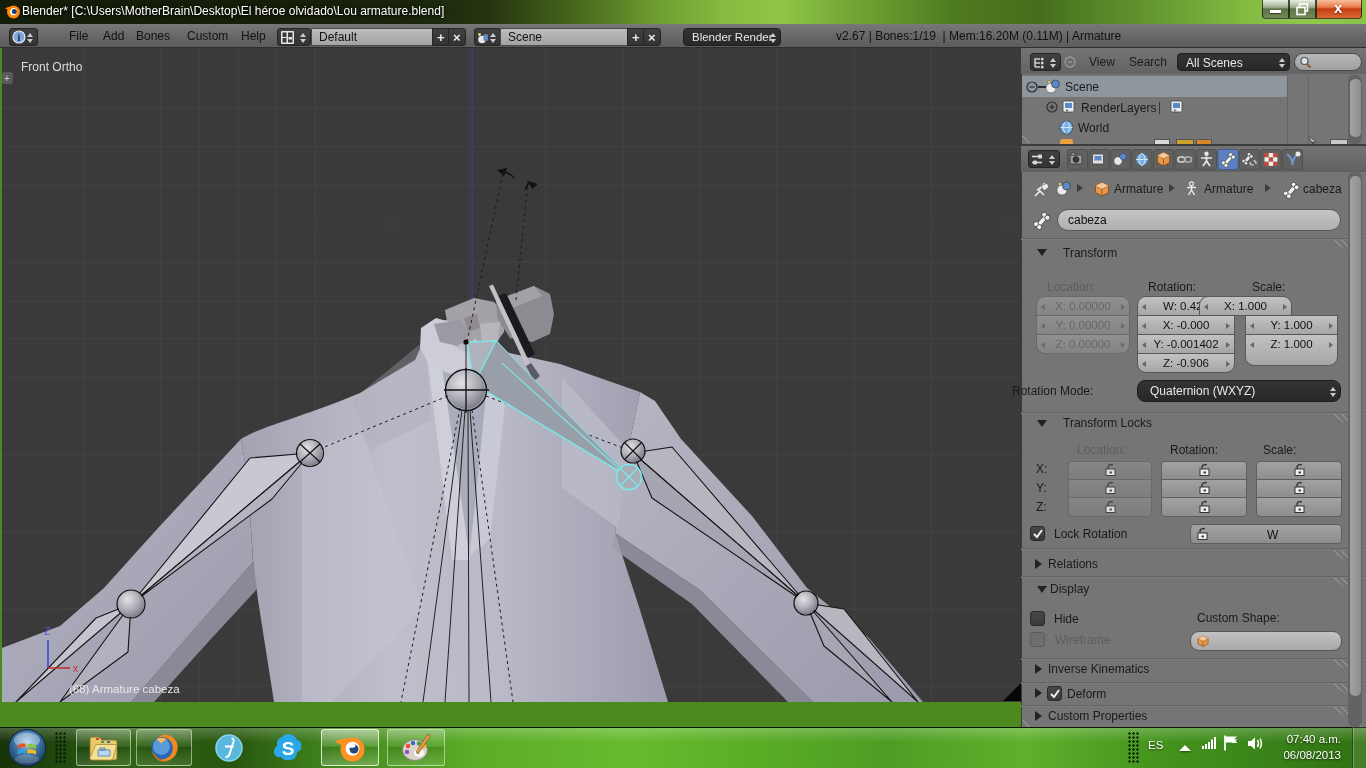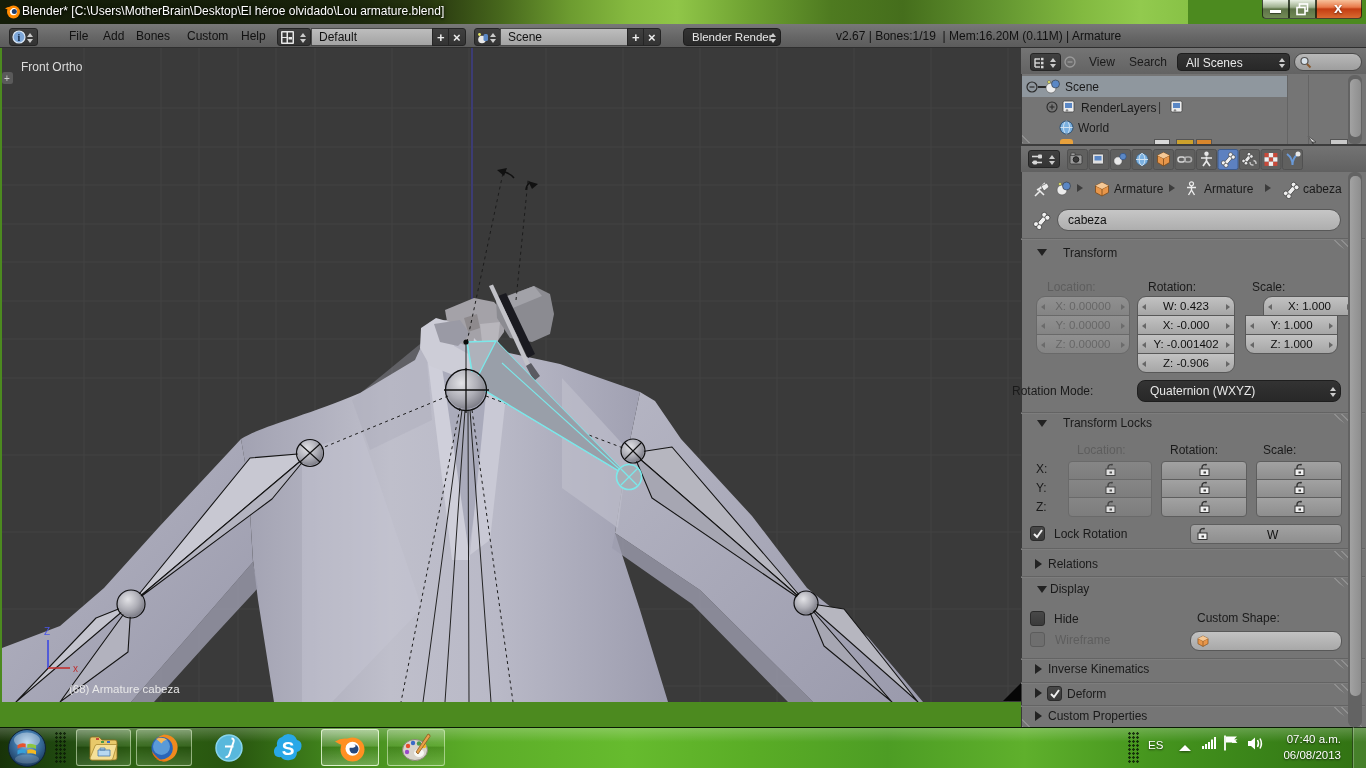--- a/index.html
+++ b/index.html
@@ -1,18 +1,18 @@
 <!DOCTYPE html>
 <html><head><meta charset="utf-8">
 <style>
 html,body{margin:0;padding:0;width:1366px;height:768px;overflow:hidden;font-family:"Liberation Sans",sans-serif;}
 #root{position:relative;width:1366px;height:768px;background:#4c8a1f;}
 .abs{position:absolute;}
 
-#titlebar{left:0;top:0;width:1188px;height:24px;
+#titlebar{left:0;top:0;width:1366px;height:24px;
 background:linear-gradient(90deg,#141d09 0,#161f0a 20%,#1a250c 30%,#27360f 36%,#46661c 42%,#6d9c30 48%,#86ba40 53%,#90c648 57%,#6fa232 63%,#4e7a20 70%,#456e1c 76%,#639530 84%,#82b940 91%,#92ca4e 96%,#88c246 100%);}
 #titletext{left:22px;top:4px;font-size:12px;color:#fff;text-shadow:0 1px 2px rgba(0,0,0,.9),0 0 4px rgba(0,0,0,.7);}
 .winbtn{top:0;height:19px;border:1px solid rgba(15,25,8,.75);border-top:none;box-sizing:border-box;}
 #btnmin{left:1262px;width:27px;border-radius:0 0 0 4px;background:linear-gradient(#e8efe2 0%,#9fb08f 40%,#5d7347 50%,#718a55 100%);}
 #btnmax{left:1289px;width:27px;background:linear-gradient(#e8efe2 0%,#9fb08f 40%,#5d7347 50%,#718a55 100%);}
 #btncls{left:1316px;width:46px;border-radius:0 0 4px 0;background:linear-gradient(#f7c09a 0%,#e8794a 40%,#c43d12 50%,#d96a30 100%);}
 .glyph{position:absolute;color:#fff;}
 
 #menubar{left:0;top:24px;width:1366px;height:24px;background:linear-gradient(#787878,#656565 60%,#5c5c5c);border-bottom:1px solid #2f2f2f;box-sizing:border-box;}
 .mtext{position:absolute;top:5px;font-size:12px;color:#111;white-space:nowrap;}
@@ -531,27 +531,27 @@
       </div>
 <div class="num" style="left:1137px;top:315px;width:98px;height:20px">
         <span style="position:absolute;width:100%;top:2.5px">X: -0.000</span>
       </div>
 <div class="num" style="left:1137px;top:334px;width:98px;height:20px">
         <span style="position:absolute;width:100%;top:2.5px">Y: -0.001402</span>
       </div>
 <div class="num" style="left:1137px;top:353px;width:98px;height:20px;border-radius:0 0 9px 9px">
         <span style="position:absolute;width:100%;top:2.5px">Z: -0.906</span>
       </div>
-<div class="num" style="left:1263px;top:296px;width:93px;height:20px;border-radius:9px 9px 0 0">
+<div class="num" style="left:1199px;top:296px;width:93px;height:20px;border-radius:9px 9px 0 0">
         <span style="position:absolute;width:100%;top:2.5px">X: 1.000</span>
       </div>
 <div class="num" style="left:1245px;top:315px;width:93px;height:20px">
         <span style="position:absolute;width:100%;top:2.5px">Y: 1.000</span>
       </div>
-<div class="num" style="left:1245px;top:334px;width:93px;height:20px;border-radius:0 0 9px 9px">
+<div class="num" style="left:1245px;top:334px;width:93px;height:32px;border-radius:0 0 9px 9px">
         <span style="position:absolute;width:100%;top:2.5px">Z: 1.000</span>
       </div>
 <span class="ptext" style="left:1012px;top:384px">Rotation Mode:</span>
 <div class="ddark" style="left:1137px;top:380px;width:204px;height:22px;border-radius:8px">
         <span style="position:absolute;left:12px;top:3px">Quaternion (WXYZ)</span>
         <div class="updn" style="top:6px"></div>
       </div>
 
 <div class="sep" style="top:412px;left:1021px"></div>
 <div class="tri-d" style="left:1037px;top:420px"></div>

